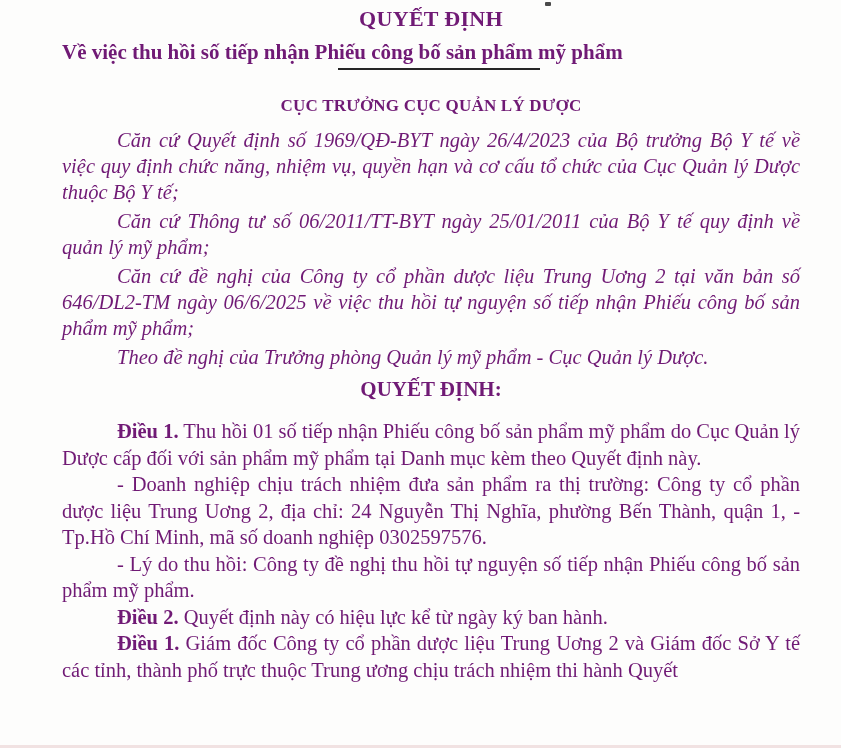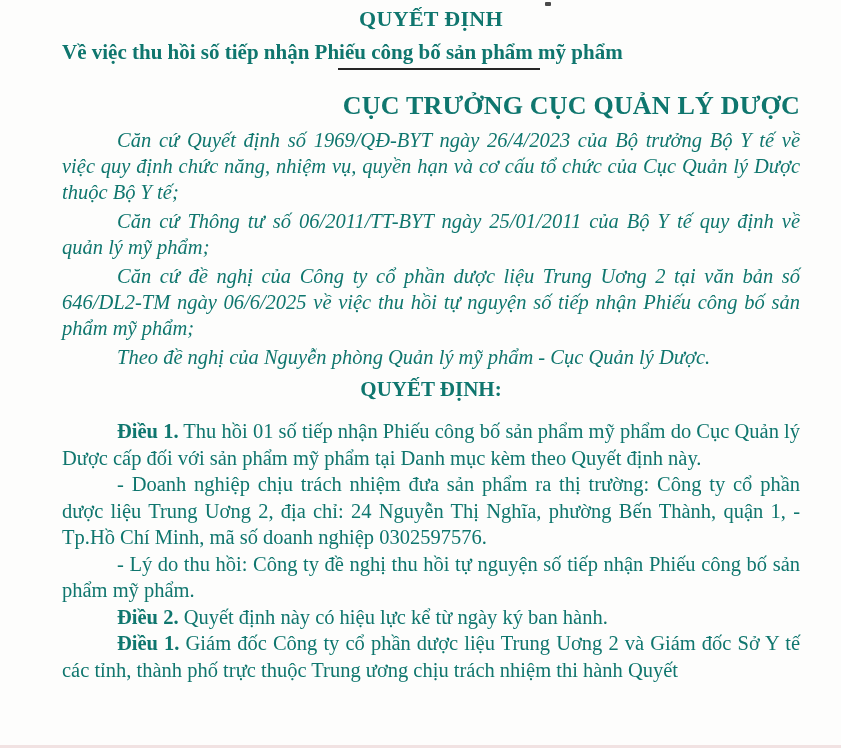--- a/index.html
+++ b/index.html
@@ -6,21 +6,21 @@
   html, body { margin: 0; padding: 0; }
   body {
     width: 841px; height: 748px; overflow: hidden;
     background: #ffffff;
   }
   .page {
     position: relative;
     width: 841px; height: 748px;
     overflow: hidden;
     background: #fdfdfc;
-    color: #0f766e;
+    color: #701a75;
     font-family: "Liberation Serif", serif;
     padding: 6px 41px 0 62px;
   }
   p { margin: 0; }
   .doc-title {
     text-align: center;
     font-weight: bold;
     font-size: 22px;
     line-height: 26px;
     letter-spacing: 0.3px;
@@ -31,23 +31,23 @@
     line-height: 27px;
     margin-top: 7px;
   }
   .subtitle-rule {
     width: 202px;
     height: 0;
     border-top: 2px solid #262626;
     margin: 2px 0 0 276px;
   }
   .issuer-heading {
-    text-align: right;
+    text-align: center;
     font-weight: bold;
-    font-size: 26px;
+    font-size: 17px;
     line-height: 27px;
     margin-top: 22px;
     letter-spacing: 0.2px;
   }
   .recitals { margin-top: 8px; }
   .recital {
     font-style: italic;
     font-size: 20.5px;
     line-height: 26px;
     text-align: justify;
@@ -95,21 +95,21 @@
   <p class="doc-subtitle">Về việc thu hồi số tiếp nhận Phiếu công bố sản phẩm mỹ phẩm</p>
 
   <div class="subtitle-rule"></div>
 
   <p class="issuer-heading">CỤC TRƯỞNG CỤC QUẢN LÝ DƯỢC</p>
 
   <div class="recitals">
     <p class="recital">Căn cứ Quyết định số 1969/QĐ-BYT ngày 26/4/2023 của Bộ trưởng Bộ Y tế về việc quy định chức năng, nhiệm vụ, quyền hạn và cơ cấu tổ chức của Cục Quản lý Dược thuộc Bộ Y tế;</p>
     <p class="recital">Căn cứ Thông tư số 06/2011/TT-BYT ngày 25/01/2011 của Bộ Y tế quy định về quản lý mỹ phẩm;</p>
     <p class="recital">Căn cứ đề nghị của Công ty cổ phần dược liệu Trung Uơng 2 tại văn bản số 646/DL2-TM ngày 06/6/2025 về việc thu hồi tự nguyện số tiếp nhận Phiếu công bố sản phẩm mỹ phẩm;</p>
-    <p class="recital">Theo đề nghị của Nguyễn phòng Quản lý mỹ phẩm - Cục Quản lý Dược.</p>
+    <p class="recital">Theo đề nghị của Trưởng phòng Quản lý mỹ phẩm - Cục Quản lý Dược.</p>
   </div>
 
   <p class="decision-heading">QUYẾT ĐỊNH:</p>
 
   <div>
     <p class="body-para"><span class="art-label">Điều 1.</span> <span>Thu hồi 01 số tiếp nhận Phiếu công bố sản phẩm mỹ phẩm do Cục Quản lý Dược cấp đối với sản phẩm mỹ phẩm tại Danh mục kèm theo Quyết định này.</span></p>
 
     <p class="body-para"><span>- Doanh nghiệp chịu trách nhiệm đưa sản phẩm ra thị trường: Công ty cổ phần dược liệu Trung Uơng 2, địa chỉ: 24 Nguyễn Thị Nghĩa, phường Bến Thành, quận 1, - Tp.Hồ Chí Minh, mã số doanh nghiệp 0302597576.</span></p>
 
     <p class="body-para"><span>- Lý do thu hồi: Công ty đề nghị thu hồi tự nguyện số tiếp nhận Phiếu công bố sản phẩm mỹ phẩm.</span></p>

